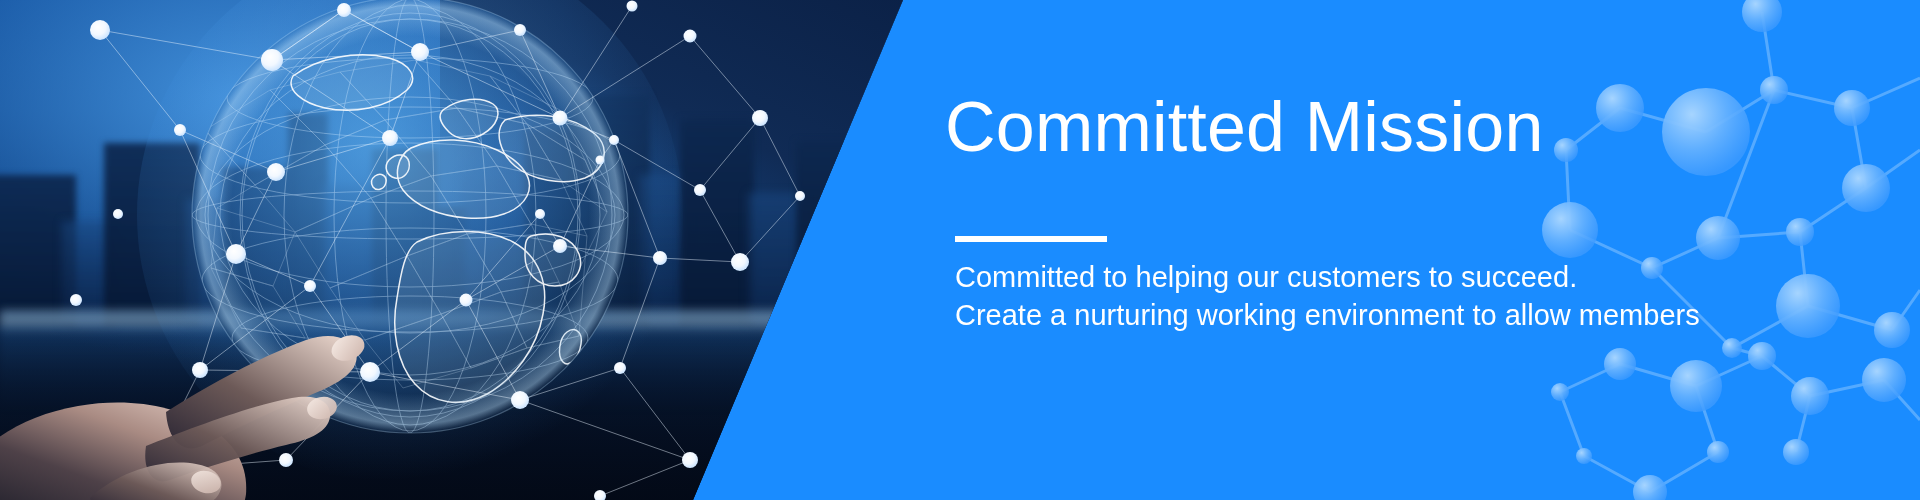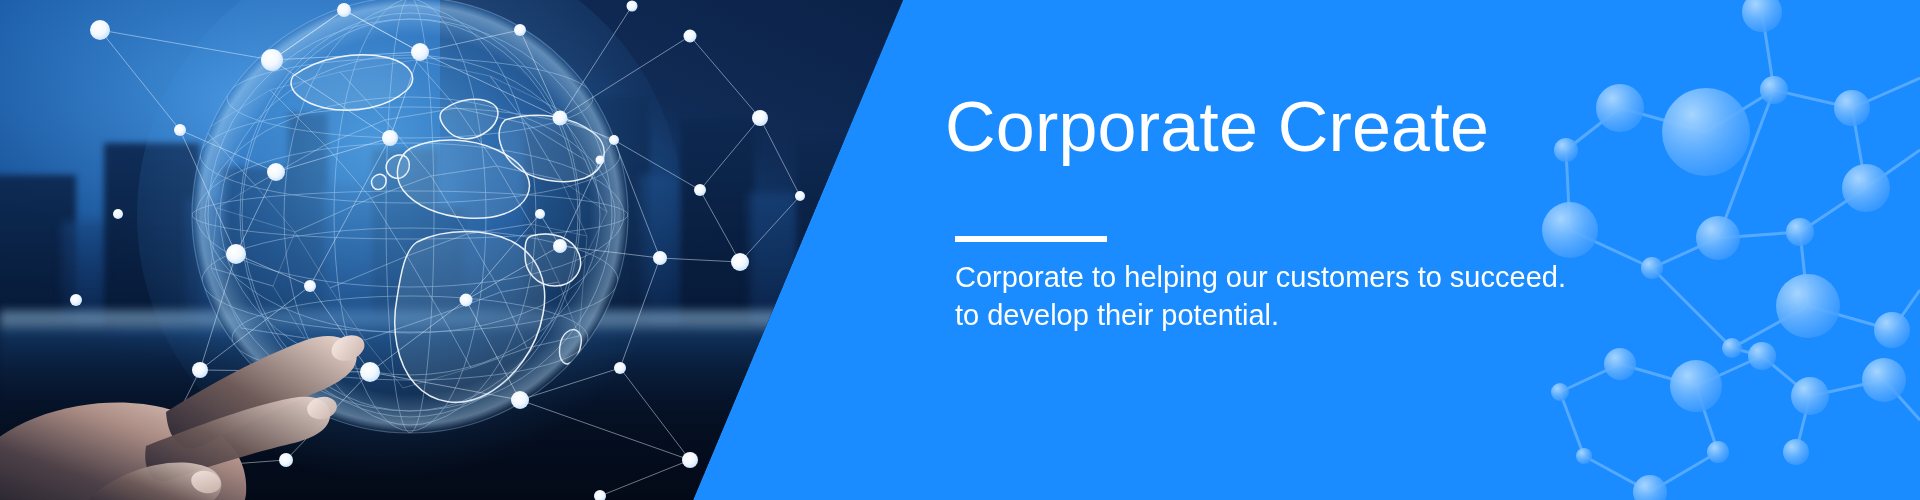--- a/index.html
+++ b/index.html
@@ -369,23 +369,23 @@
       <circle cx="150" cy="492" r="17"></circle>
       <circle cx="84" cy="456" r="8"></circle>
       <circle cx="262" cy="356" r="14"></circle>
       <circle cx="310" cy="396" r="19"></circle>
       <circle cx="296" cy="452" r="13"></circle>
       <circle cx="384" cy="380" r="22"></circle>
     </g>
   </svg>
 
   <div id="content">
-    <h1 id="title">Corporate Create</h1>
+    <h1 id="title">Committed Mission</h1>
 
     <div id="divider"></div>
 
     <div id="body-text">
-      <span class="line">Corporate to helping our customers to succeed.</span>
-      <span class="line">to develop their  potential.</span>
+      <span class="line">Committed to helping our customers to succeed.</span>
+      <span class="line">Create a nurturing working environment to allow members</span>
     </div>
   </div>
 
 </div>
 
 </body></html>

